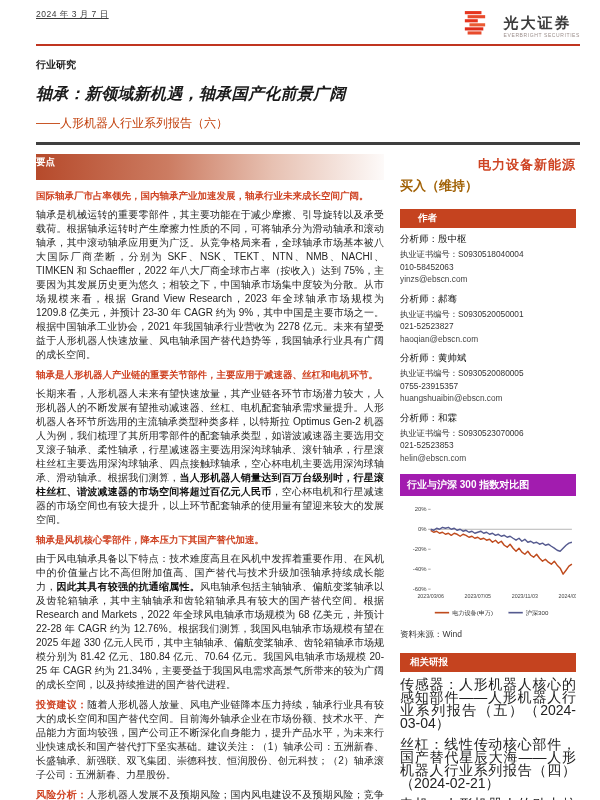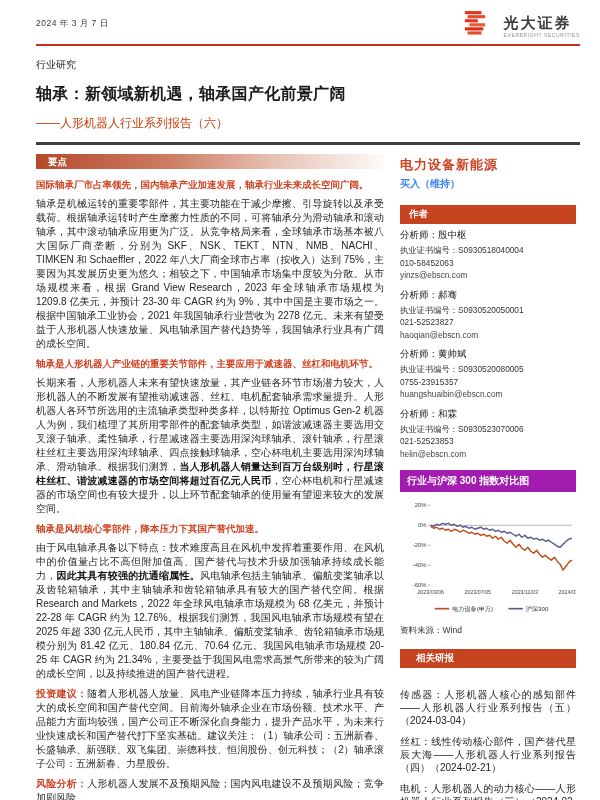--- a/index.html
+++ b/index.html
@@ -1,52 +1,52 @@
 <!DOCTYPE html>
 <html><head>
 <meta charset="utf-8">
 <style>
   html,body{margin:0;padding:0;background:#fff;}
   body{width:600px;height:800px;font-family:"Liberation Sans","DejaVu Sans",sans-serif;color:#1a1a1a;overflow:hidden;}
   .page{padding:8px 20px 0 36px;box-sizing:border-box;width:600px;}
   
   .topbar{display:flex;justify-content:space-between;align-items:flex-start;}
-  .date{font-size:8.5px;color:#3a3a3a;margin-top:10px;letter-spacing:0.5px;}
+  .date{font-size:8.5px;color:#3a3a3a;margin-top:1px;letter-spacing:0.5px;text-decoration:underline;}
   .logo{display:flex;align-items:center;gap:17px;margin-top:2px;}
   .logo-cn{font-size:15px;font-weight:bold;color:#3c3c3c;letter-spacing:2px;line-height:15px;}
   .logo-en{font-size:5px;color:#9b8e8a;letter-spacing:0.6px;margin-top:2px;}
   .red-rule{height:2px;background:#c03520;margin-top:2px;}
-  .category{font-size:10px;font-weight:normal;margin-top:12px;}
-  .title{font-size:16px;font-weight:bold;margin:12px 0 0;letter-spacing:0.3px;}
+  .category{font-size:10px;font-weight:bold;margin-top:12px;}
+  .title{font-size:16px;font-weight:bold;margin:12px 0 0;letter-spacing:0.3px;font-style:italic;}
   .subtitle{font-size:12px;color:#c2410c;margin-top:10px;}
   .dark-rule{height:3px;background:#3f3f3f;margin-top:10px;}
   
   .columns{display:flex;gap:16px;margin-top:9px;}
   .left{width:348px;flex:none;}
   .right{width:176px;flex:none;}
   
-  .kp-band{height:15px;line-height:15px;color:#fff;font-size:9.5px;font-weight:bold;padding-left:12px;
+  .kp-band{height:26px;line-height:15px;color:#fff;font-size:9.5px;font-weight:bold;padding-left:0;
     background:linear-gradient(90deg,#b64a2b 0%,#cc7c62 38%,#e7c1b2 68%,#fdfaf9 100%);margin-bottom:9px;}
   .lead{font-size:9.5px;font-weight:bold;color:#cf4323;margin:0 0 5px;line-height:14px;text-align:justify;}
   .bodyp{font-size:10px;line-height:14px;text-align:justify;margin:0 0 6px;color:#252525;}
   .bodyp b{color:#111;}
   .orange{color:#cf4323;font-weight:bold;}
   
-  .industry{font-size:13px;font-weight:bold;color:#ce4423;margin:2px 0 3px;letter-spacing:1px;}
-  .rating{font-size:10px;font-weight:bold;color:#3b82f6;margin:0 0 14px;}
-  .side-band{background:#c5431f;color:#fff;font-size:9.5px;font-weight:bold;padding:3px 0 3px 9px;margin-bottom:4px;}
+  .industry{font-size:13px;font-weight:bold;color:#ce4423;margin:2px 0 3px;letter-spacing:1px;text-align:right;}
+  .rating{font-size:13px;font-weight:bold;color:#a16207;margin:0 0 14px;}
+  .side-band{background:#c5431f;color:#fff;font-size:9.5px;font-weight:bold;padding:3px 0 3px 18px;margin-bottom:4px;}
   .analyst{margin-bottom:7px;}
   .an-name{font-size:9.5px;font-weight:normal;margin:5px 0 2px;color:#111;}
   .an-line{font-size:8.3px;color:#333;line-height:12.5px;}
   .an-line.email{color:#444;}
   .chart-band{background:#a21caf;color:#fff;font-size:10px;font-weight:bold;padding:4px 0 4px 7px;margin:10px 0 5px;}
   .chart-wrap{width:176px;}
   .source{font-size:8.5px;color:#333;margin:3px 0 12px;}
-  .reports-band{background:#c5431f;color:#fff;font-size:9.5px;font-weight:bold;padding:3px 0 3px 16px;margin-bottom:20px;}
-  .report-item{font-size:10px;line-height:13px;margin-bottom:8px;text-align:justify;color:#222;}
+  .reports-band{background:#c5431f;color:#fff;font-size:9.5px;font-weight:bold;padding:3px 0 3px 10px;margin-bottom:6px;}
+  .report-item{font-size:14px;line-height:13px;margin-bottom:8px;text-align:justify;color:#222;}
 </style>
 </head>
 <body>
 
 <div class="page">
 
   <div class="topbar">
     <div class="date">2024 年 3 月 7 日</div>
     <div class="logo">
       <span>

